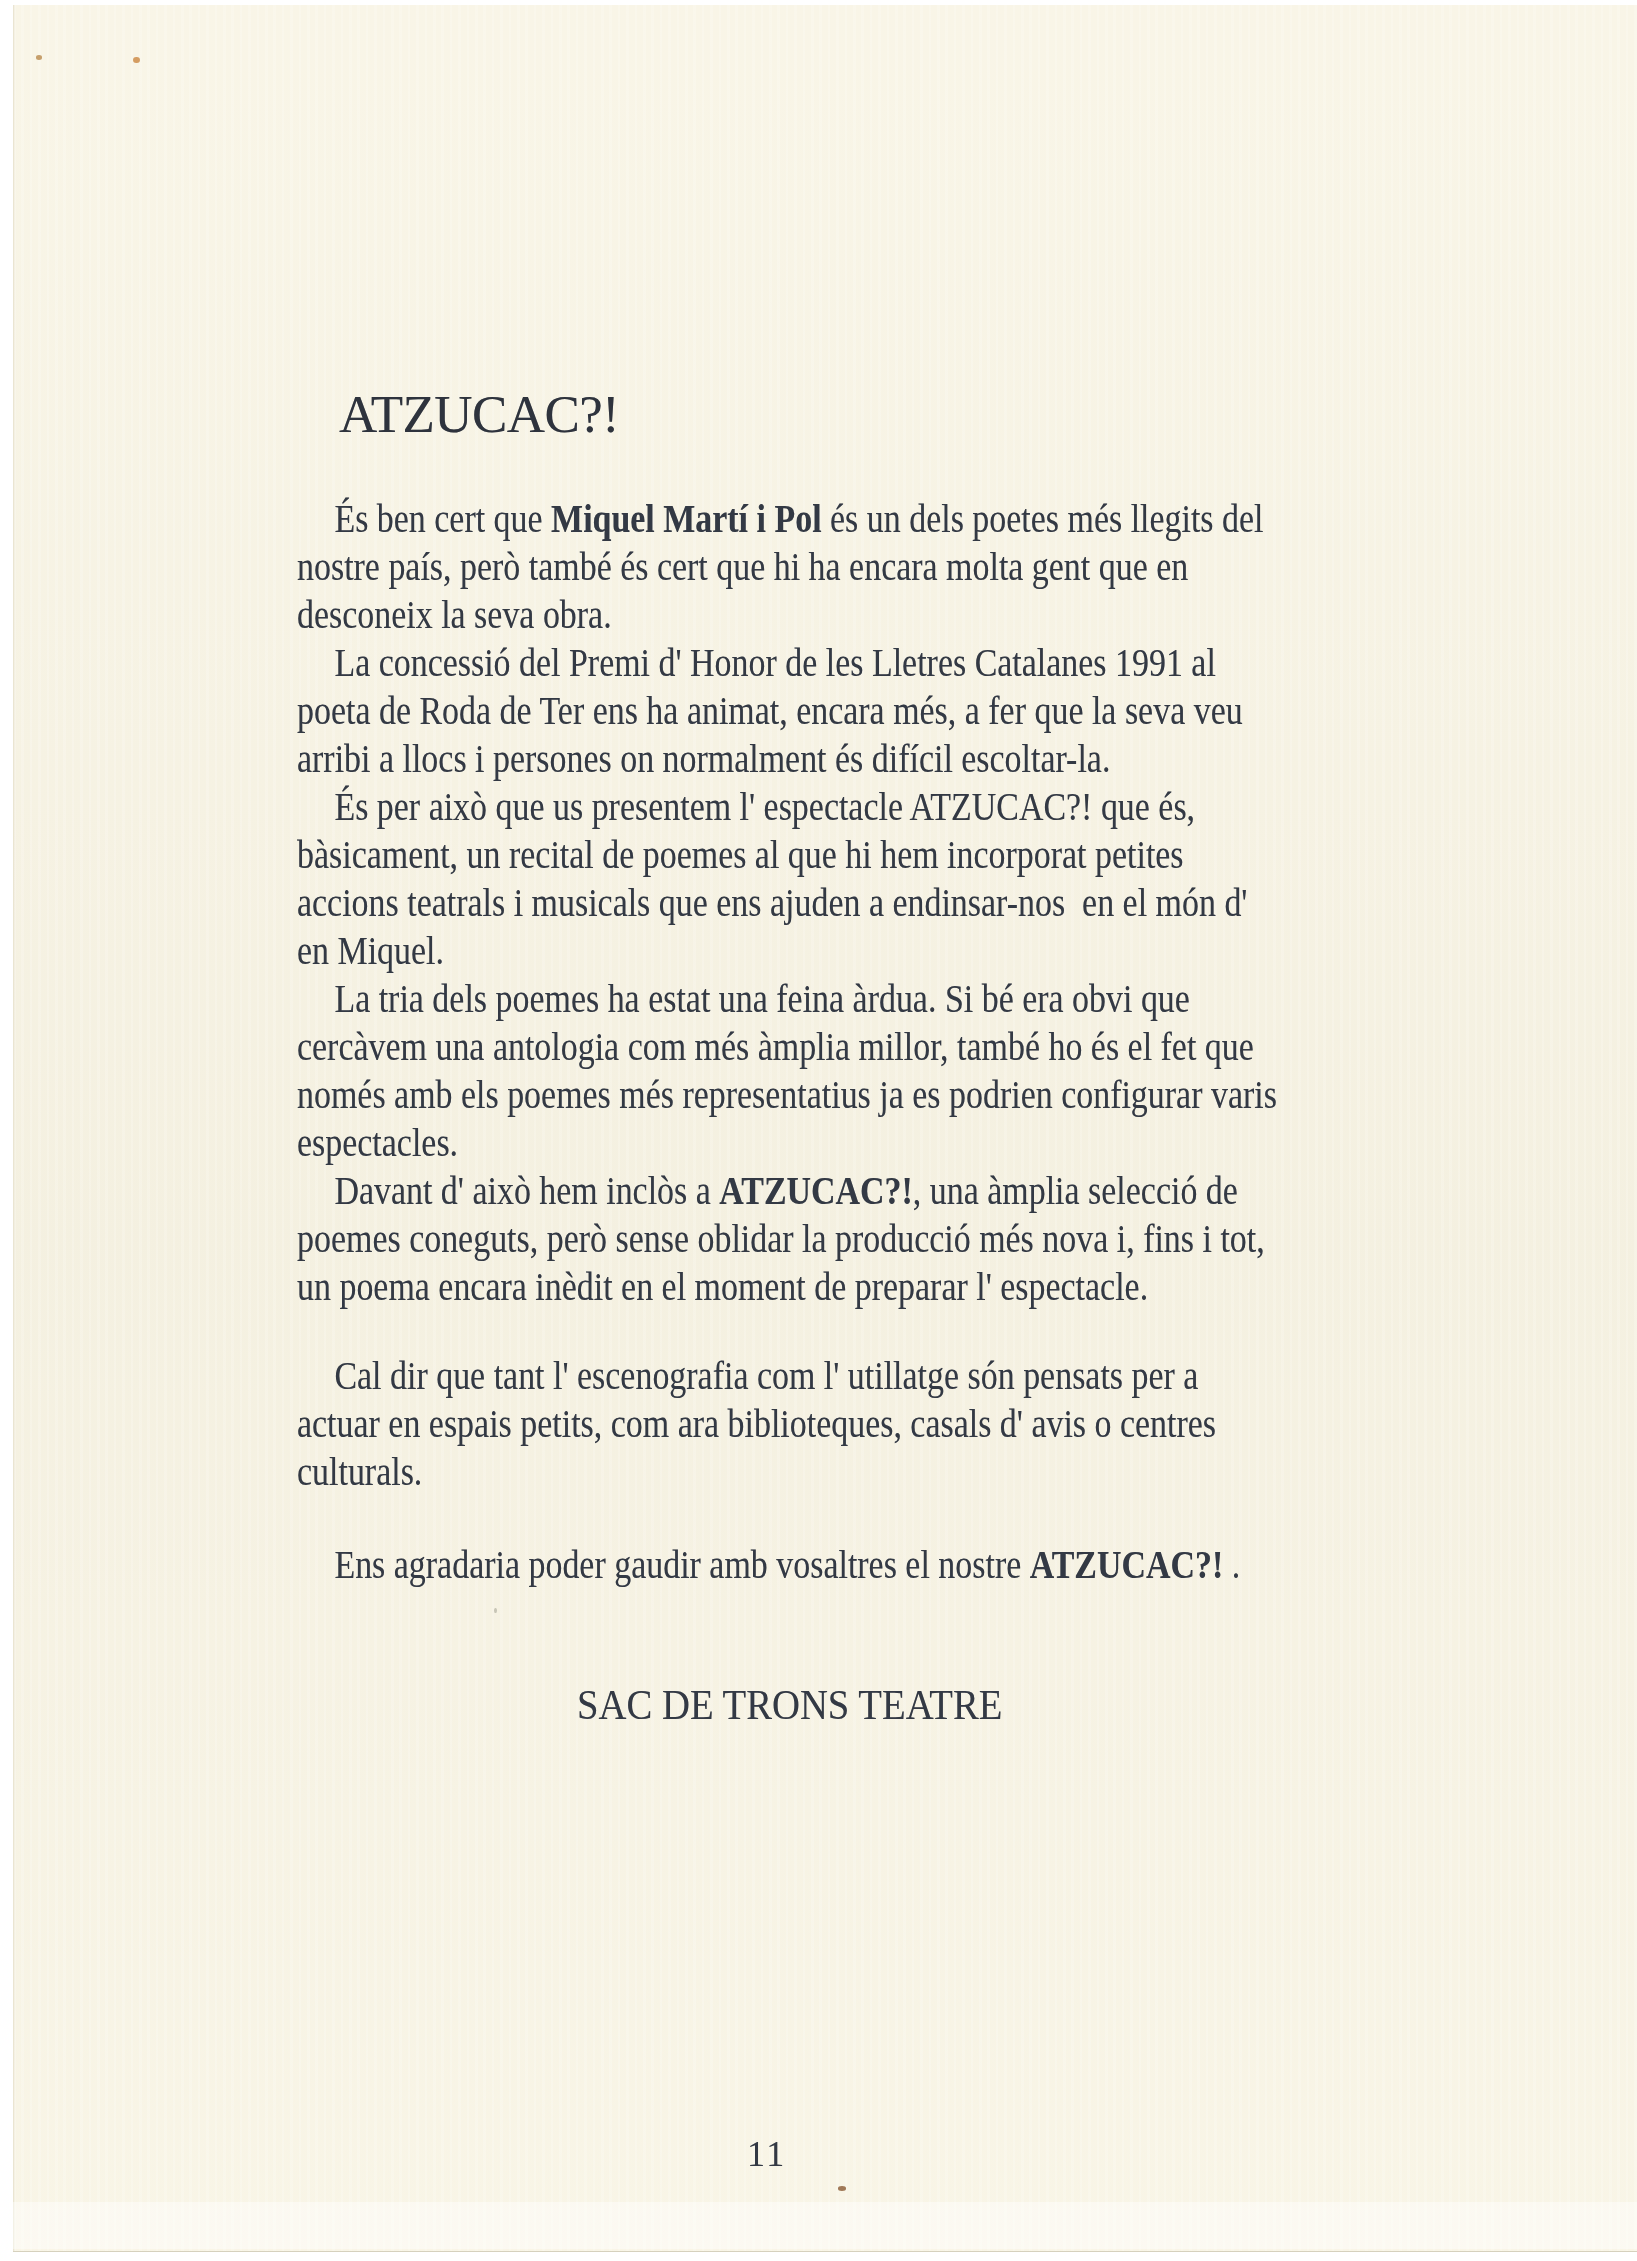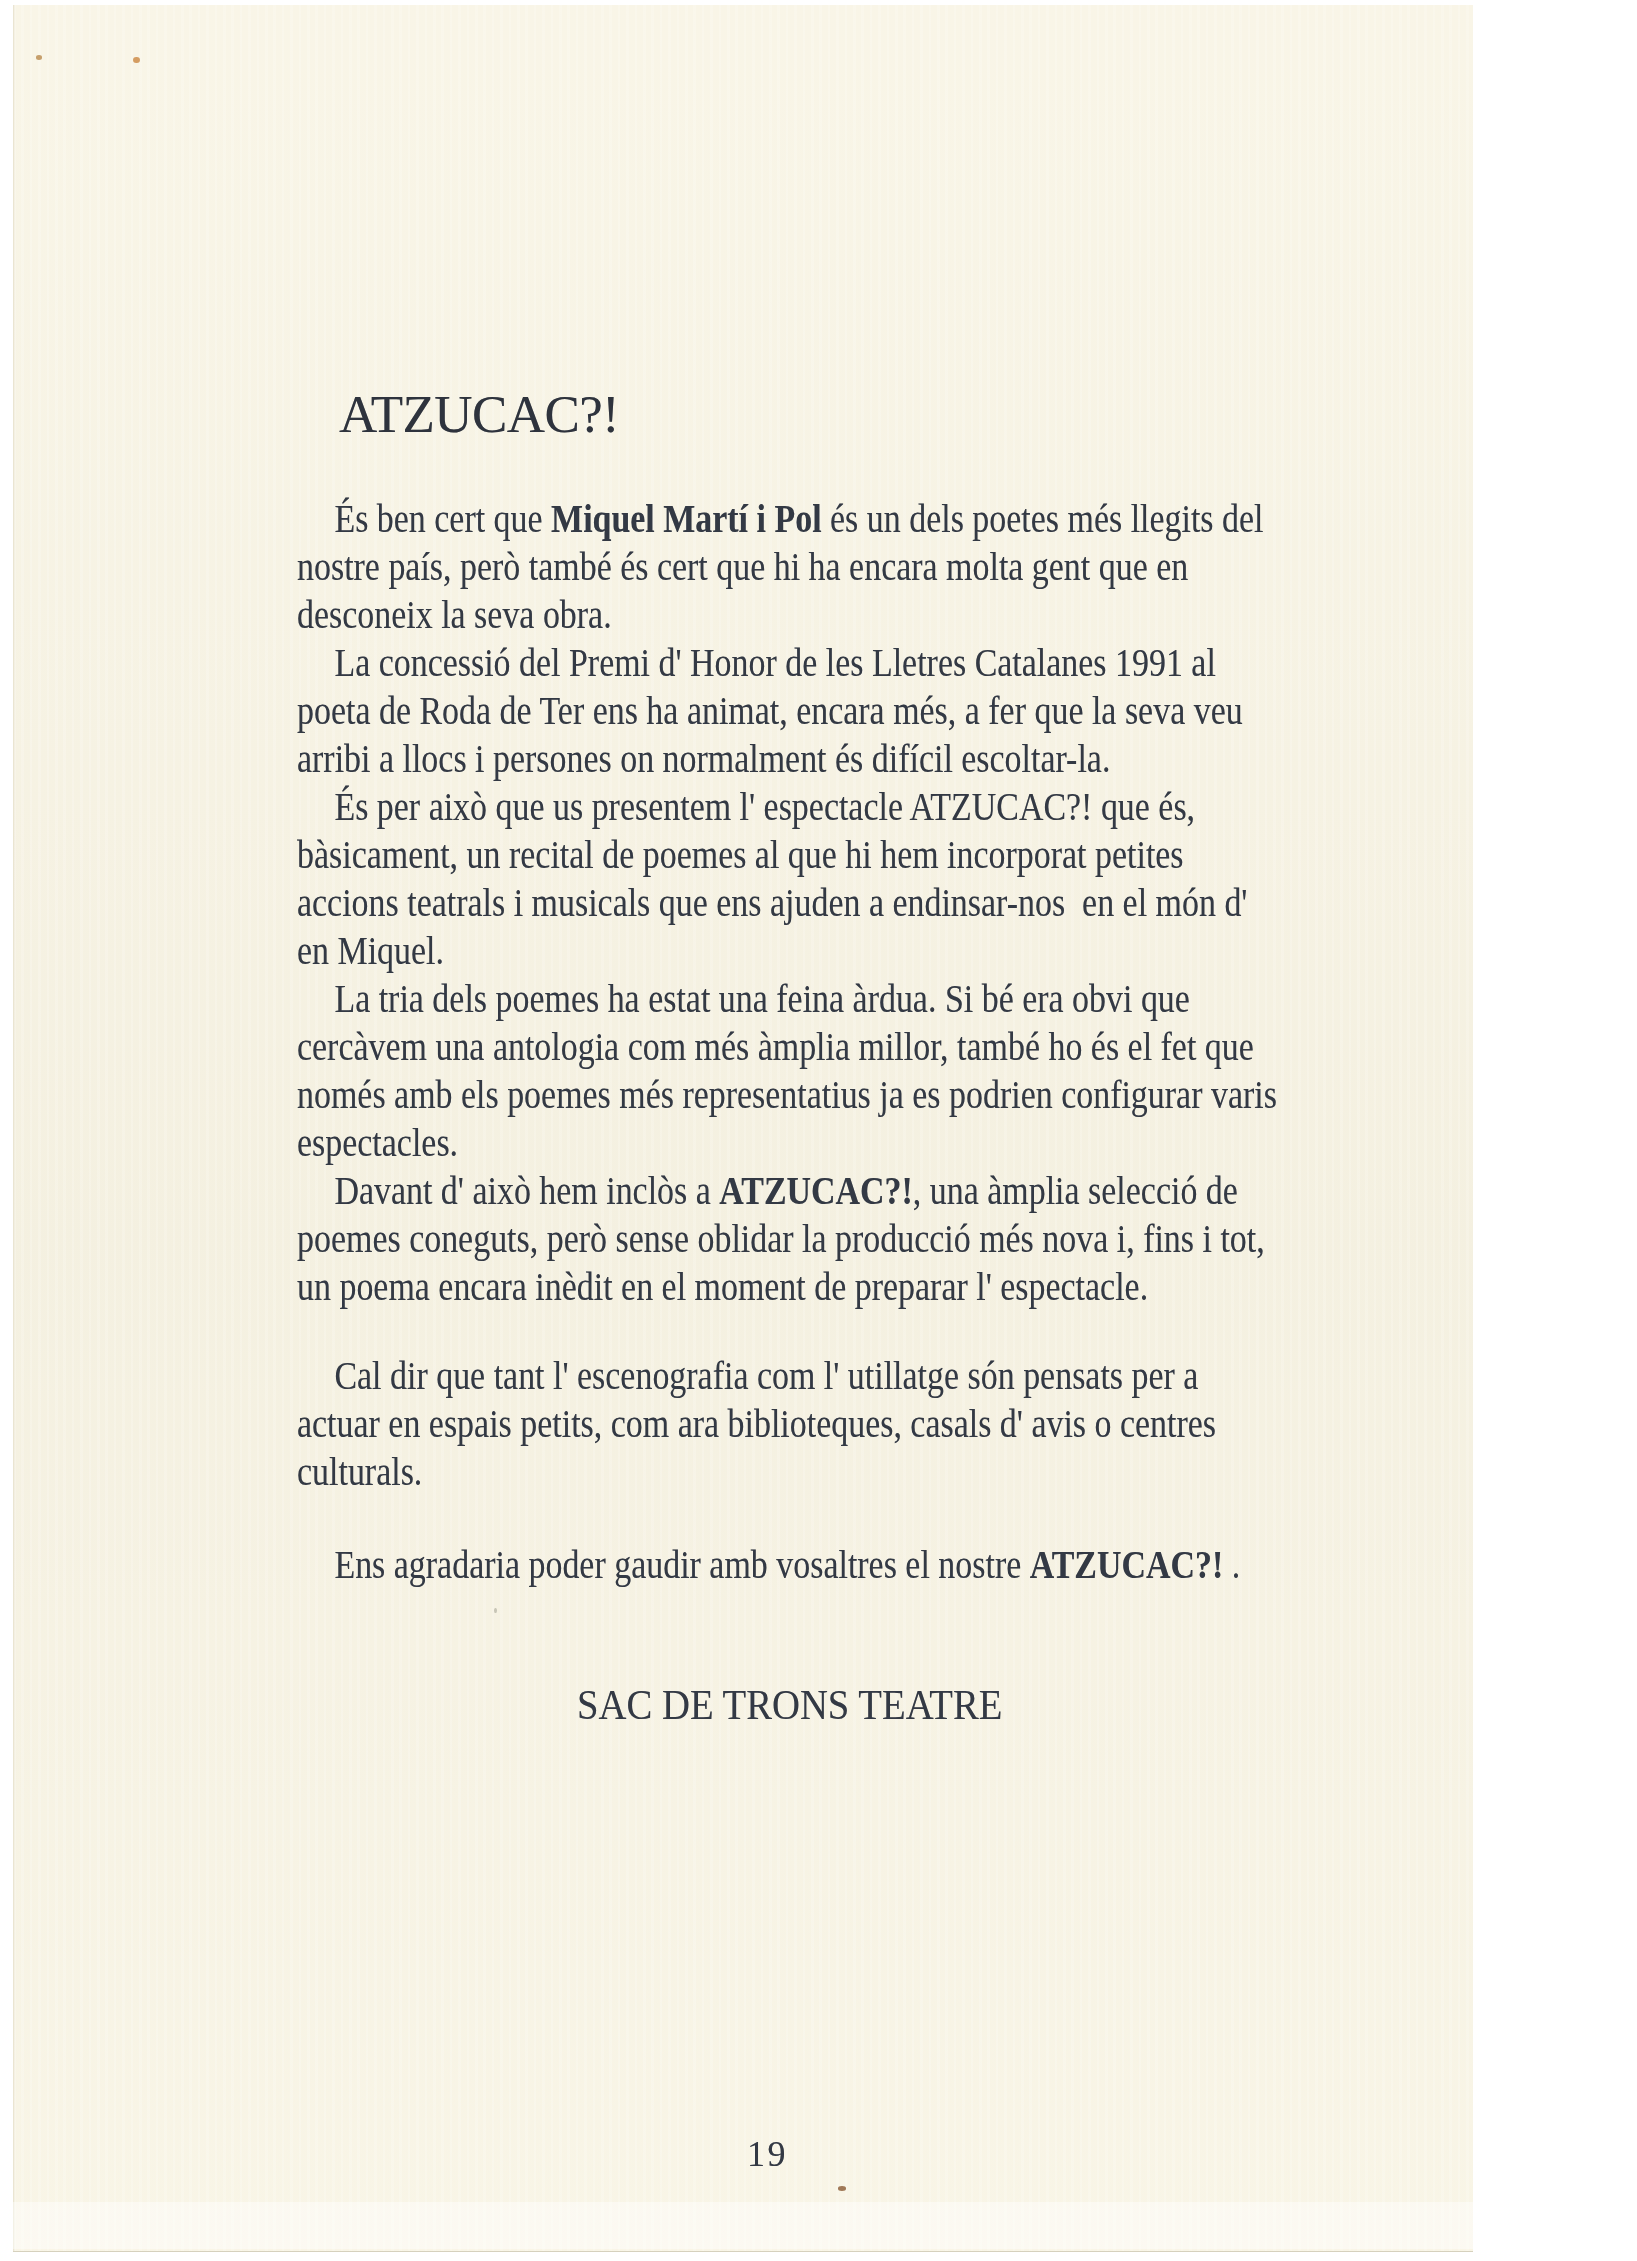--- a/index.html
+++ b/index.html
@@ -2,21 +2,21 @@
 <html style="font-size:10.4px"><head>
 <meta charset="utf-8">
 <style>
   html, body { margin:0; padding:0; }
   body {
     width:1637px; height:2261px;
     background:#ffffff;
     font-family:"Liberation Serif","DejaVu Serif",serif;
     overflow:hidden;
   }
-  .page { position:relative; width:1473px; height:2261px; background:#ffffff; }
+  .page { position:relative; width:1637px; height:2261px; background:#ffffff; }
 
   
   .paper {
     position:absolute; left:13px; top:5.2px; right:0; bottom:9px;
     background:#f8f4e4;
     background-image:
       repeating-linear-gradient(90deg, rgba(255,255,255,0.18) 0 2.6px, rgba(0,0,0,0) 2.6px 8.4px),
       linear-gradient(180deg, rgba(255,255,255,0.12) 0%, rgba(0,0,0,0.015) 55%, rgba(255,255,255,0.1) 100%);
     border-bottom:1.3px solid #d6d1bd;
     box-shadow: inset 1.3px 0 0 #eae5d2;
@@ -115,21 +115,21 @@
       </p>
 
       <p class="para gap-b">
         <span class="line indent"><span class="seg">Ens agradaria poder gaudir amb vosaltres el nostre </span><b class="seg">ATZUCAC?!</b><span class="seg"> .</span></span>
       </p>
 
     </div>
 
     <div class="signature ink">SAC DE TRONS TEATRE</div>
 
-    <div class="page-number ink">19</div>
+    <div class="page-number ink">11</div>
 
     <span class="speck speck-1"></span>
     <span class="speck speck-2"></span>
     <span class="speck speck-3"></span>
     <span class="speck speck-4"></span>
 
   </div>
 </div>
 
 

